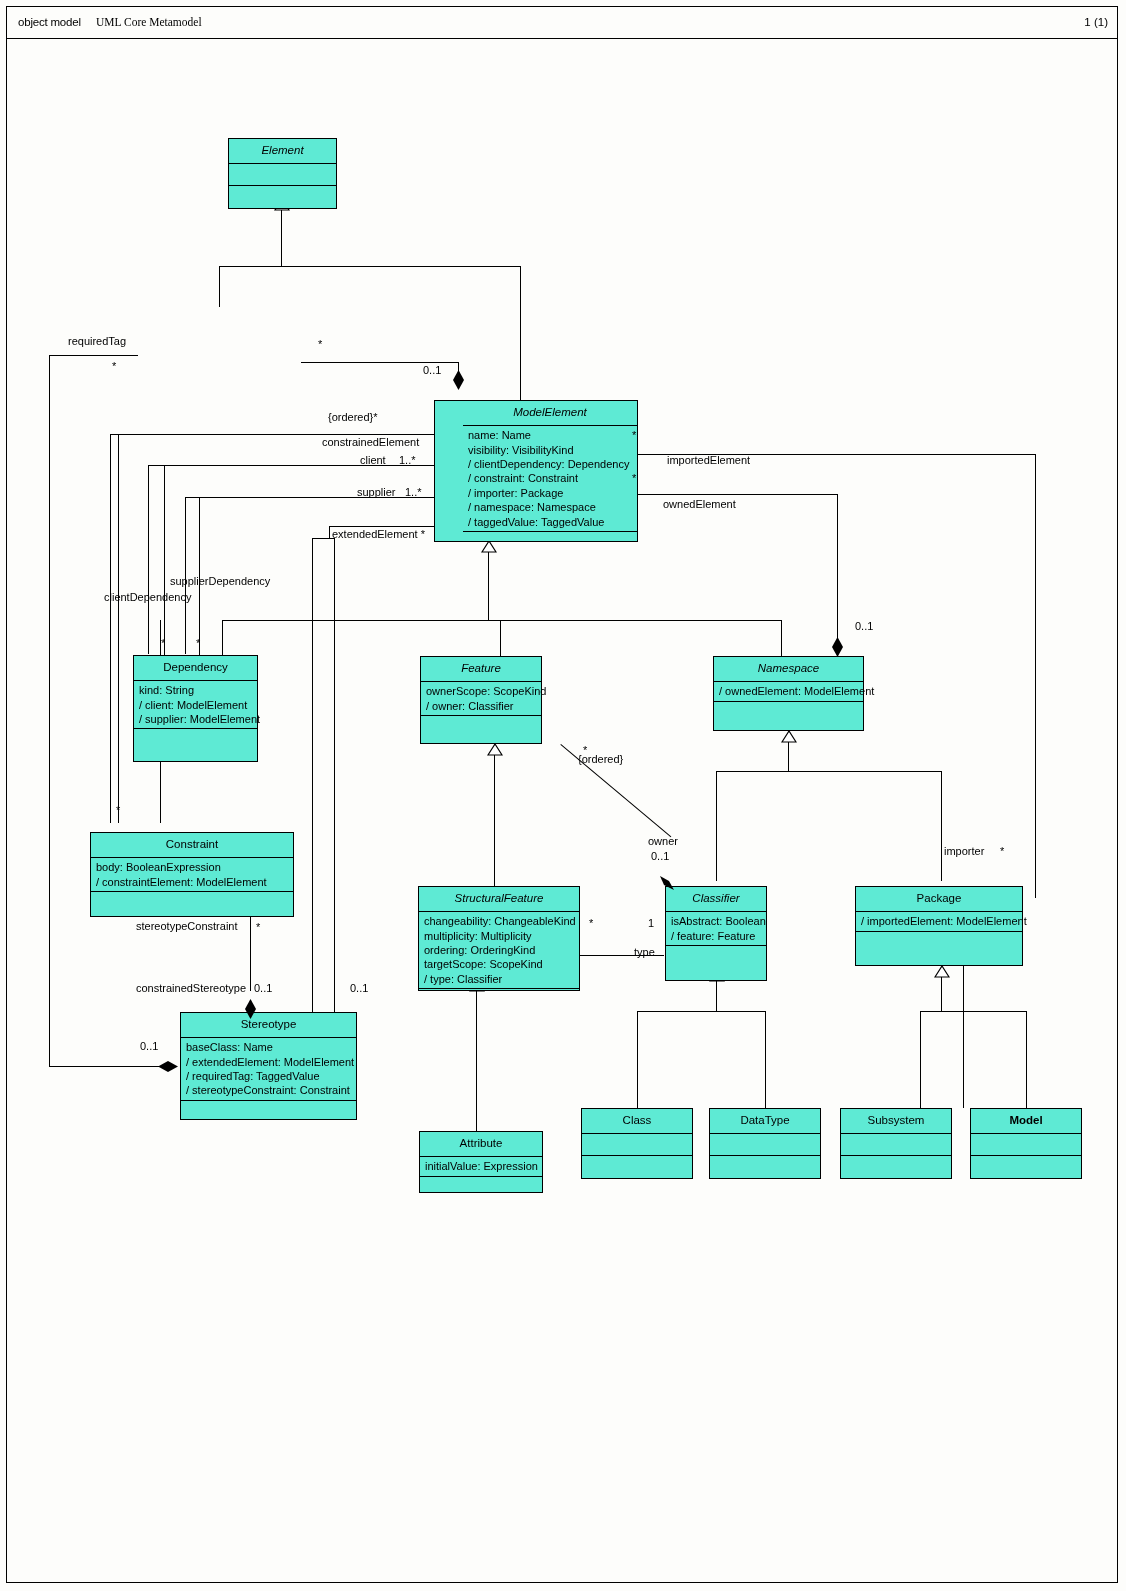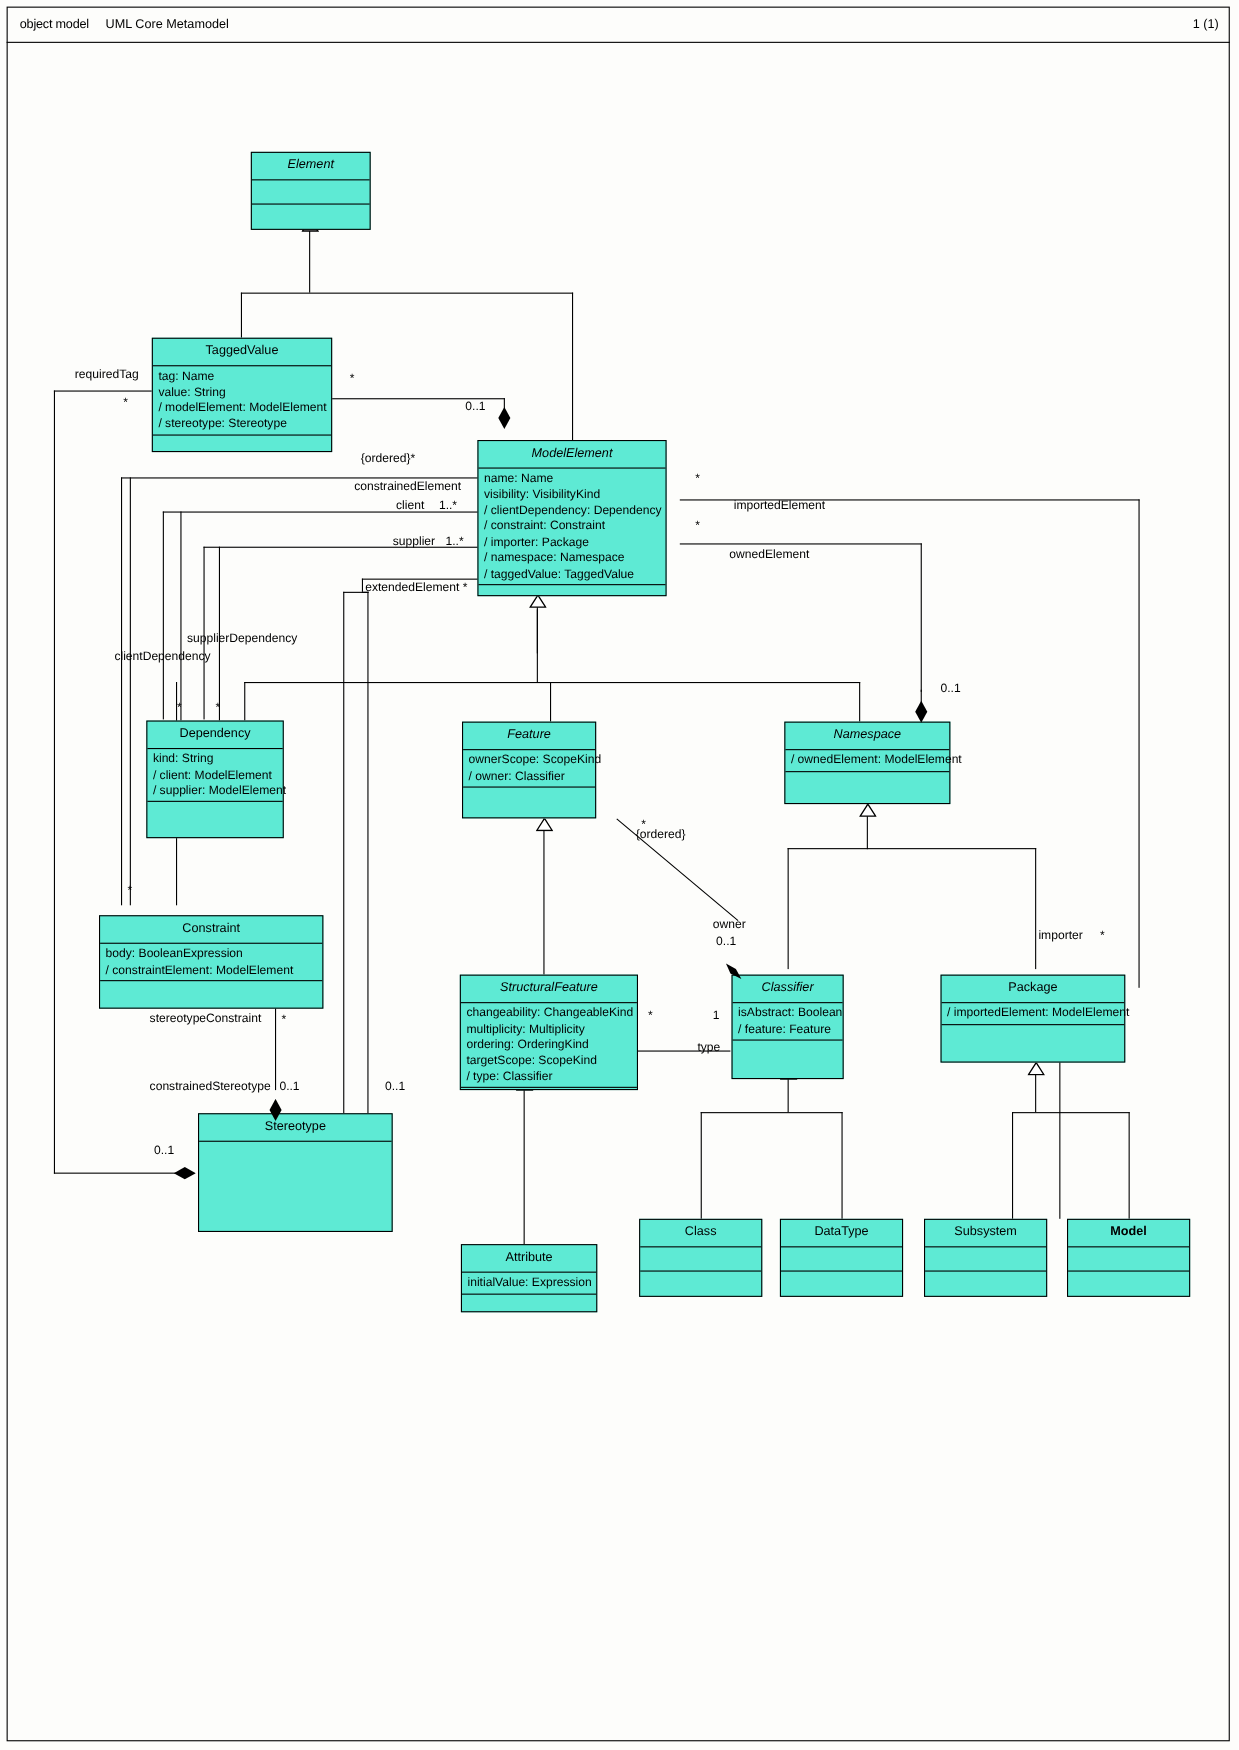--- a/index.html
+++ b/index.html
@@ -1,21 +1,21 @@
 <!DOCTYPE html>
 <html><head>
 <meta charset="utf-8">
 <style>
   html,body{margin:0;padding:0;background:#ffffff;}
   body{font-family:"Liberation Sans", sans-serif;}
   #page{position:relative;width:1126px;height:1591px;background:#fdfdfb;overflow:hidden;}
   #border{position:absolute;left:6px;top:6px;width:1112px;height:1577px;border:1.5px solid #000;box-sizing:border-box;}
   #hdr-rule{position:absolute;left:6px;top:38px;width:1112px;height:0;border-top:1.5px solid #000;}
   .hdr-title{position:absolute;left:18px;top:16px;font-size:11.5px;font-weight:normal;color:#000;letter-spacing:-0.2px;}
-  .hdr-sub{position:absolute;left:96px;top:16px;font-size:11.5px;color:#000;}
+  .hdr-sub{position:absolute;left:96px;top:16px;font-size:11.5px;color:#000;font-family:Liberation Serif, serif;}
   .hdr-page{position:absolute;right:18px;top:16px;font-size:11.5px;color:#000;}
 
   
   .cls{position:absolute;border:1.3px solid #000;background:#5eead4;box-sizing:border-box;z-index:5;}
   .cls .name{text-align:center;font-size:11.5px;color:#000;padding:5px 4px 6px 4px;line-height:1.15;}
   .cls .name.abs{font-style:italic;}
   .cls .comp{border-top:1.3px solid #000;box-sizing:border-box;padding:2px 4px 2px 5px;}
   .cls .comp.empty{padding:0;}
   .cls .attr{font-size:11px;color:#000;line-height:14.4px;white-space:nowrap;}
 
@@ -180,32 +180,22 @@
         <polygon points="8,0 15,11 1,11" fill="#fff" stroke="#000" stroke-width="1.2"></polygon>
       </svg>
   </div>
 
   <div class="cls" style="left:228px;top:138px;width:109px;height:71px;">
     <div class="name abs">Element</div>
     <div class="comp empty" style="height:22px;"></div>
     <div class="comp empty" style="height:21px;"></div>
   </div>
 
-  <div class="cls" style="left:138px;top:307px;width:164px;height:104px;">
-    <div class="name">TaggedValue</div>
-    <div class="comp">
-      <div class="attr">tag: Name</div>
-      <div class="attr">value: String</div>
-      <div class="attr">/ modelElement: ModelElement</div>
-      <div class="attr">/ stereotype: Stereotype</div>
-    </div>
-    <div class="comp empty" style="height:18px;"></div>
-  </div>
-
-  <div class="cls" style="left:434px;top:400px;width:172px;height:142px;">
+
+  <div class="cls" style="left:434px;top:400px;width:204px;height:142px;padding-left:28px;">
     <div class="name abs">ModelElement</div>
     <div class="comp">
       <div class="attr">name: Name</div>
       <div class="attr">visibility: VisibilityKind</div>
       <div class="attr">/ clientDependency: Dependency</div>
       <div class="attr">/ constraint: Constraint</div>
       <div class="attr">/ importer: Package</div>
       <div class="attr">/ namespace: Namespace</div>
       <div class="attr">/ taggedValue: TaggedValue</div>
     </div>
@@ -272,20 +262,26 @@
   <div class="cls" style="left:855px;top:886px;width:168px;height:80px;">
     <div class="name">Package</div>
     <div class="comp">
       <div class="attr">/ importedElement: ModelElement</div>
     </div>
     <div class="comp empty" style="height:20px;"></div>
   </div>
 
   <div class="cls" style="left:180px;top:1012px;width:177px;height:108px;">
     <div class="name">Stereotype</div>
+    <div class="comp">
+      <div class="attr">baseClass: Name</div>
+      <div class="attr">/ extendedElement: ModelElement</div>
+      <div class="attr">/ requiredTag: TaggedValue</div>
+      <div class="attr">/ stereotypeConstraint: Constraint</div>
+    </div>
     <div class="comp empty" style="height:10px;"></div>
   </div>
 
   <div class="cls" style="left:419px;top:1131px;width:124px;height:62px;">
     <div class="name">Attribute</div>
     <div class="comp">
       <div class="attr">initialValue: Expression</div>
     </div>
     <div class="comp empty" style="height:17px;"></div>
   </div>

